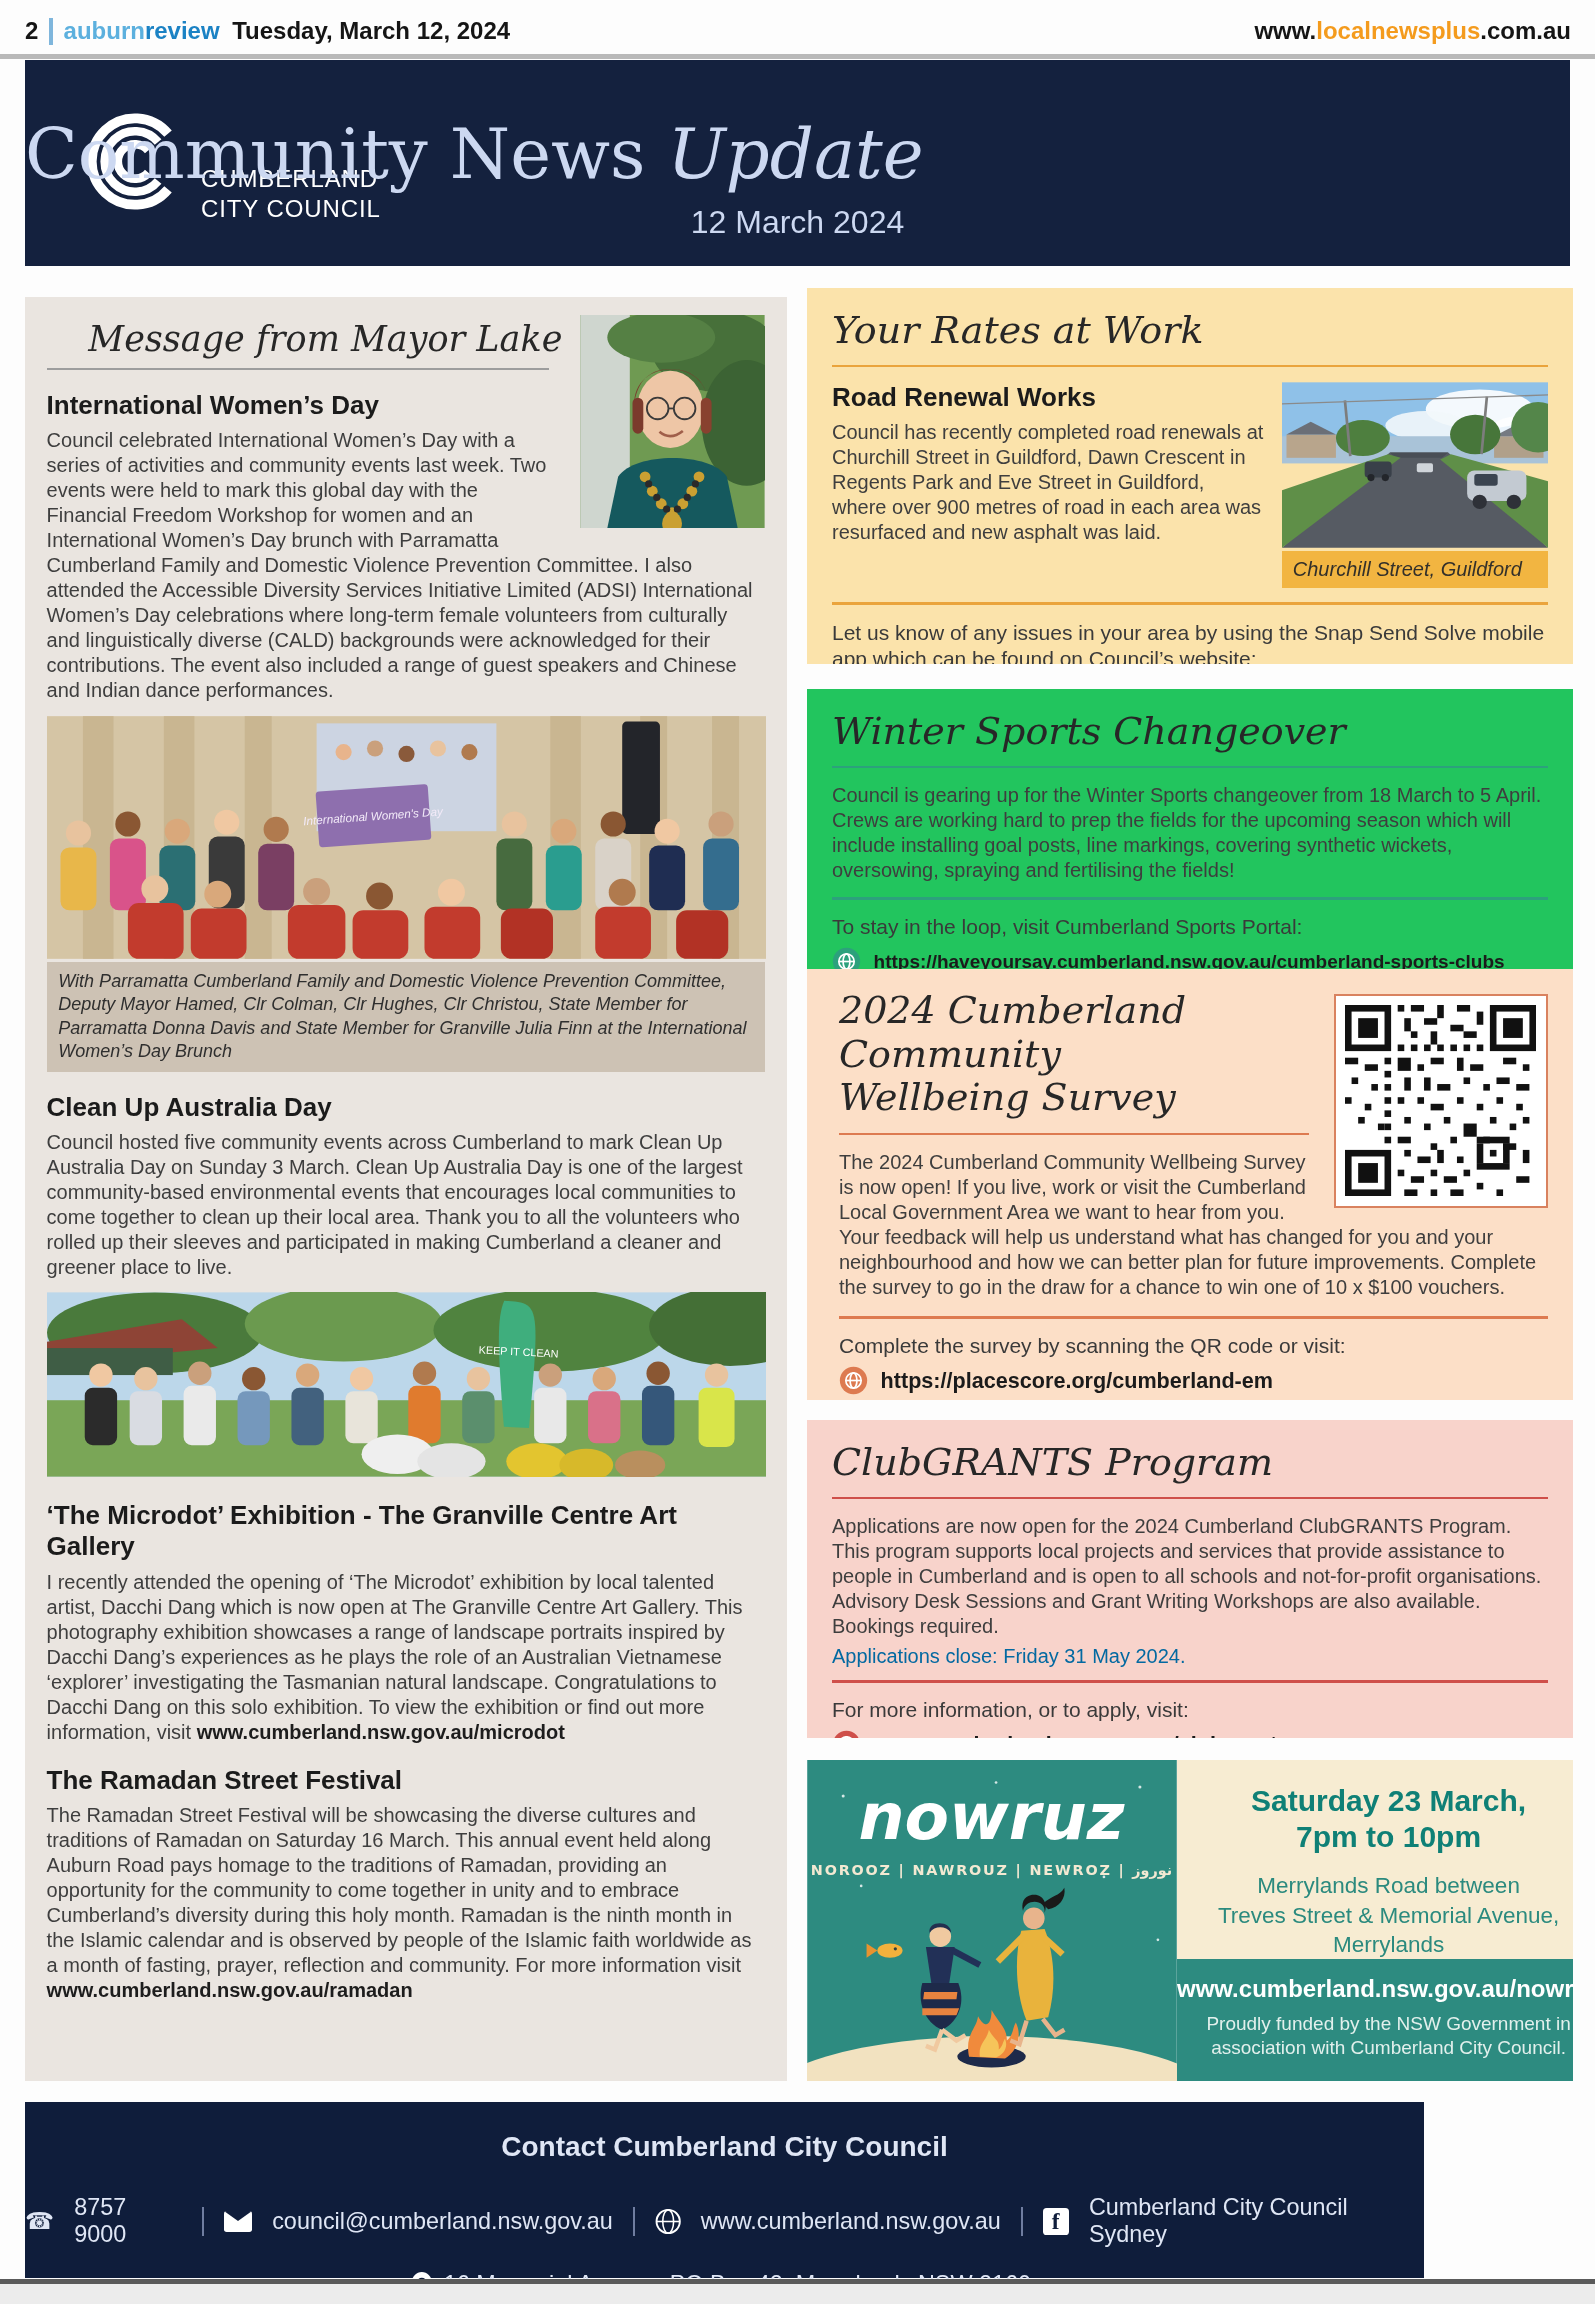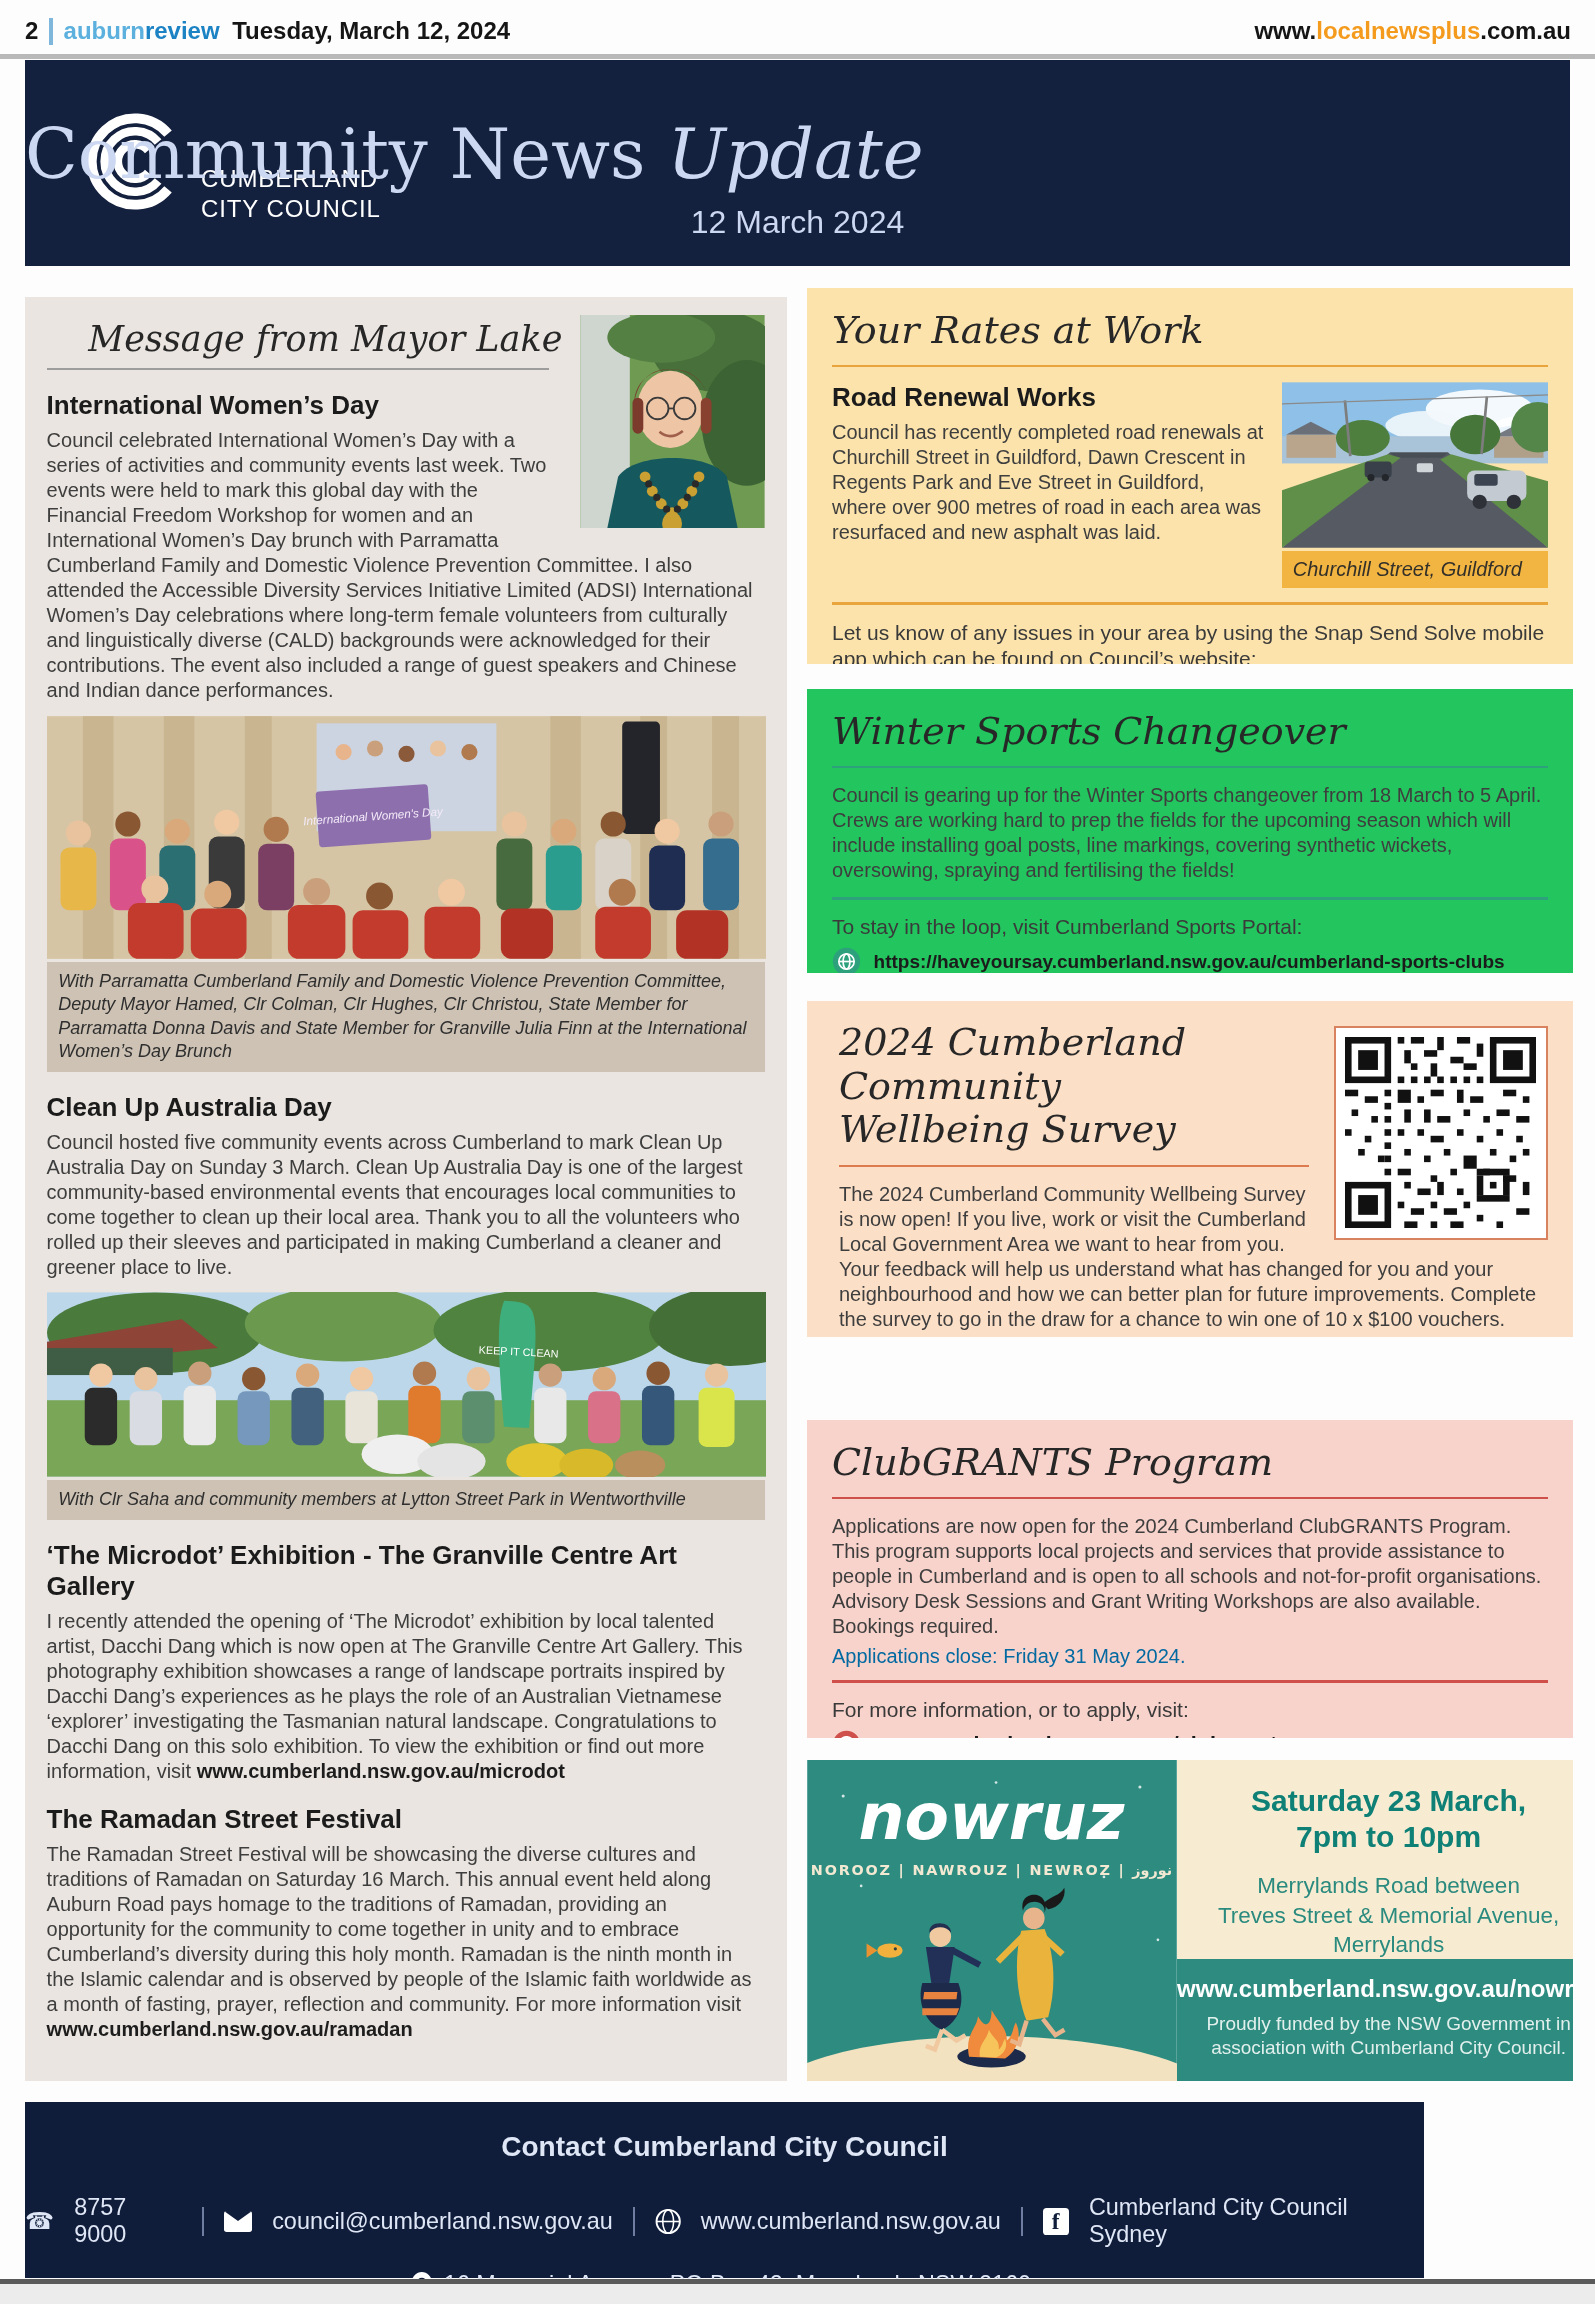--- a/index.html
+++ b/index.html
@@ -41,21 +41,21 @@
   .env-icon .flap{position:absolute;left:0;top:0;width:0;height:0;border-left:14.4px solid transparent;border-right:14.4px solid transparent;border-top:10.8px solid #eae5e0;left:0;}
 
   
   .rbox{position:absolute;left:807px;width:766px;box-sizing:border-box;padding:20px 25px;overflow:hidden;}
   .rbox .col-title{font-size:38px;}
   .rule{border:0;height:2.7px;margin:12.6px 0 14.4px 0;}
   .box-rates{top:288px;height:376px;background:#fbe3ab;}
   .box-rates .rule{background:#eaa43c;}
   .box-winter{top:689px;height:284px;background:#22c55e;}
   .box-winter .rule{background:#2ca17c;}
-  .box-survey{top:1001px;height:336px;background:#fcdfc7;padding-left:32px;}
+  .box-survey{top:969px;height:431px;background:#fcdfc7;padding-left:32px;}
   .box-survey .rule{background:#dd7a50;margin-right:239px;}
   .box-survey .rule2{margin-right:0;}
   .box-club{top:1420px;height:318px;background:#f8d3cb;}
   .box-club .rule{background:#cf4f4a;}
   .note{font-size:21px;line-height:26px;color:#3a3a3a;margin:1.8px 0 7.2px 0;}
   .link-row{display:flex;align-items:center;gap:12.6px;font-size:21.6px;margin-top:3.6px;color:#1b1b1b;}
   .road-fig{float:right;width:266px;margin:0 0 9px 18px;}
   .road-caption{background:#f2b541;font-style:italic;font-size:20px;color:#33302a;padding:7.2px 10.8px;}
   .rates-sub{font-size:26px;font-weight:bold;margin:0 0 7.2px 0;color:#1b1b1b;}
   .qr-wrap{float:right;width:214px;height:214px;background:#ffffff;border:2.7px solid #d9825f;box-sizing:border-box;padding:9px;margin:5.4px 0 12.6px 18px;}
@@ -272,21 +272,20 @@
             <rect x="725" y="106" width="40" height="66" rx="9" fill="#d9e54a"></rect>
         </g>
         <g>
             <ellipse cx="390" cy="180" rx="40" ry="22" fill="#efefef"></ellipse>
             <ellipse cx="450" cy="188" rx="38" ry="20" fill="#e4e4e4"></ellipse>
             <ellipse cx="545" cy="188" rx="34" ry="20" fill="#e3c52f"></ellipse>
             <ellipse cx="600" cy="192" rx="30" ry="18" fill="#d7b92a"></ellipse>
             <ellipse cx="660" cy="192" rx="28" ry="16" fill="#b98f5e"></ellipse>
           </g>
       </svg>
-      <figcaption class="caption">With Clr Saha and community members at Lytton Street Park in Wentworthville</figcaption>
     </figure>
 
     <h3 class="subhead">‘The Microdot’ Exhibition - The Granville Centre Art Gallery</h3>
     <p class="body-text"><span>I recently attended the opening of ‘The Microdot’ exhibition by local talented artist, Dacchi Dang which is now open at The Granville Centre Art Gallery. This photography exhibition showcases a range of landscape portraits inspired by Dacchi Dang’s experiences as he plays the role of an Australian Vietnamese ‘explorer’ investigating the Tasmanian natural landscape. Congratulations to Dacchi Dang on this solo exhibition. To view the exhibition or find out more information, visit </span><span class="bold-link">www.cumberland.nsw.gov.au/microdot</span></p>
 
     <h3 class="subhead">The Ramadan Street Festival</h3>
     <p class="body-text"><span>The Ramadan Street Festival will be showcasing the diverse cultures and traditions of Ramadan on Saturday 16 March. This annual event held along Auburn Road pays homage to the traditions of Ramadan, providing an opportunity for the community to come together in unity and to embrace Cumberland’s diversity during this holy month. Ramadan is the ninth month in the Islamic calendar and is observed by people of the Islamic faith worldwide as a month of fasting, prayer, reflection and community. For more information visit </span><span class="bold-link">www.cumberland.nsw.gov.au/ramadan</span></p>
 
   </section>
 

